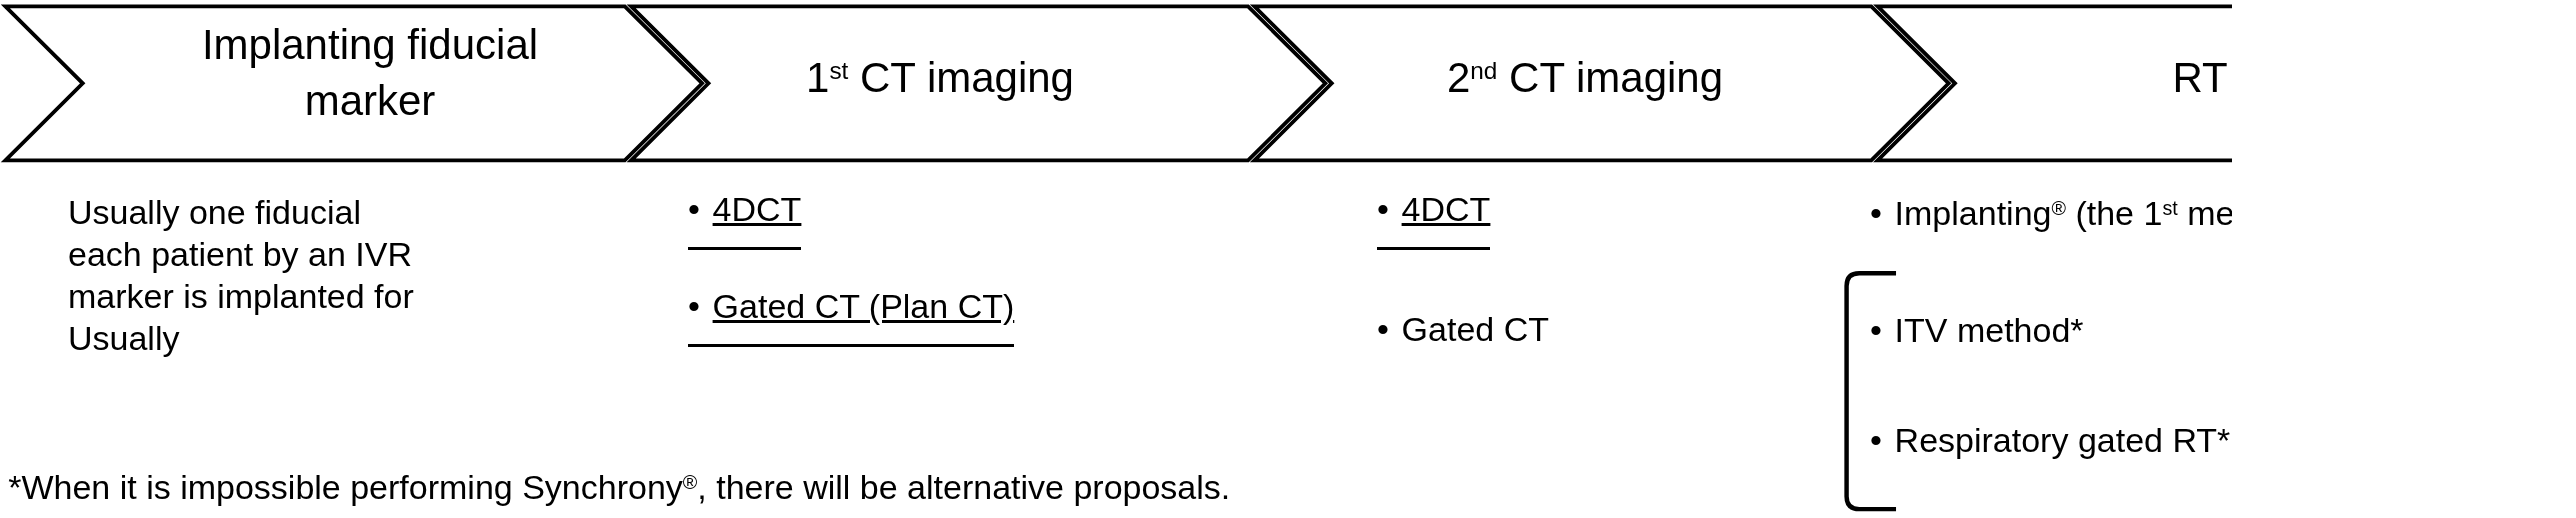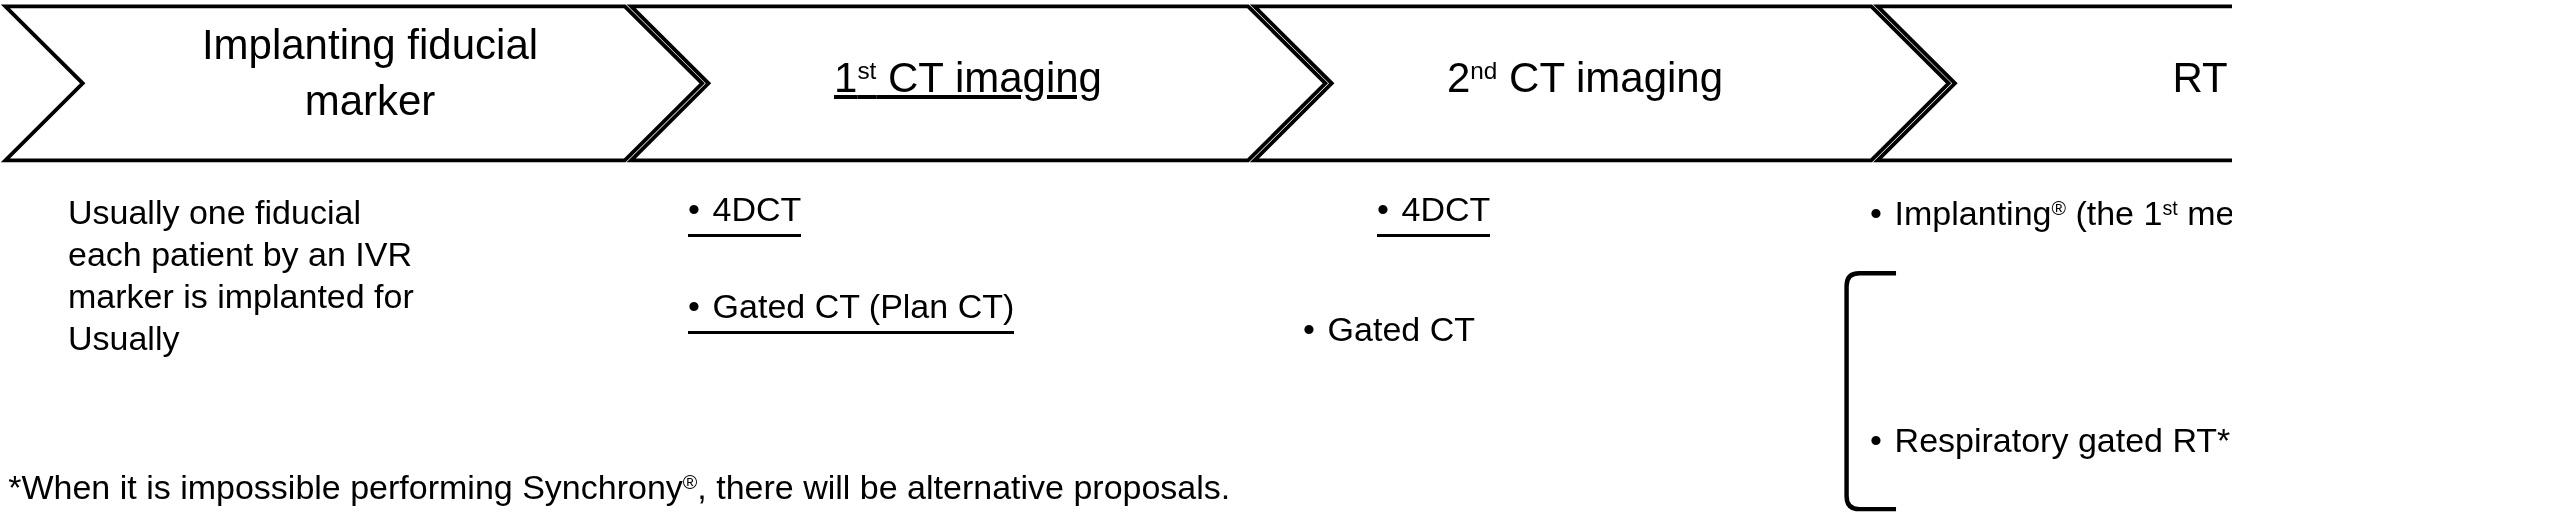--- a/index.html
+++ b/index.html
@@ -53,21 +53,22 @@
   }
   .sup {
     font-size: 0.58em;
     position: relative;
     top: -0.52em;
     letter-spacing: 0;
   }
   .ul {
     display: inline-block;
     border-bottom: 3.2px solid #000000;
-    padding-bottom: 4px;
+    padding-bottom: 17px;
+    text-decoration: underline;
   }
   .bullet {
     display: inline-block;
     margin-right: 12.7px;
   }
 </style>
 </head>
 <body>
 
 <div id="page">
@@ -79,21 +80,21 @@
     <polygon class="chev-poly" points="2961,10 3932,10 4054,131.5 3932,253 2961,253 3083,131.5"></polygon>
     <path class="bracket" d="M 2990,431 L 2932,431 Q 2912,431 2912,451 L 2912,783 Q 2912,803 2932,803 L 2990,803"></path>
     <path class="bracket" d="M 3762,431 L 3822,431 Q 3842,431 3842,451 L 3842,783 Q 3842,803 3822,803 L 3762,803"></path>
   </svg>
 
   <div class="chev-label two-line" style="left:53px; top:16.5px;">
     <div>Implanting fiducial</div>
     <div>marker</div>
   </div>
 
-  <div class="chev-label" style="left:651px; top:57px;text-decoration:underline;">
+  <div class="chev-label" style="left:623px; top:57px;">
     <span>1</span><span class="sup">st</span><span> CT imaging</span>
   </div>
 
   <div class="chev-label" style="left:1268px; top:57px;">
     <span>2</span><span class="sup">nd</span><span> CT imaging</span>
   </div>
 
   <div class="chev-label" style="left:1883px; top:57px;">RT</div>
 
   <div class="note" style="left:68px; top:191px;">
@@ -108,28 +109,31 @@
   </div>
 
   <div class="note" style="left:688px; top:285px;">
     <span class="ul"><span class="bullet">•</span><span>Gated CT (Plan CT)</span></span>
   </div>
 
   <div class="note" style="left:1377px; top:188px;">
     <span class="ul"><span class="bullet">•</span><span>4DCT</span></span>
   </div>
 
-  <div class="note" style="left:1303px; top:308px;text-align:right;">
+  <div class="note" style="left:1377px; top:308px;text-align:right;">
     <span class="bullet">•</span><span>Gated CT</span>
   </div>
 
   <div class="note" style="left:1870px; top:192px;">
     <span class="bullet">•</span><span>Implanting</span><span class="sup">®</span><span> (the 1</span><span class="sup">st</span><span> method)</span>
   </div>
 
+  <div class="note" style="left:1870px; top:309px;">
+    <span class="bullet">•</span><span>ITV method*</span>
+  </div>
 
   <div class="note" style="left:1870px; top:419px;">
     <span class="bullet">•</span><span>Respiratory gated RT*</span>
   </div>
 
   <div class="note" style="left:8.2px; top:466px;">
     <span>*When it is impossible performing Synchrony</span><span class="sup">®</span><span>, there will be alternative proposals.</span>
   </div>
 
 </div>

